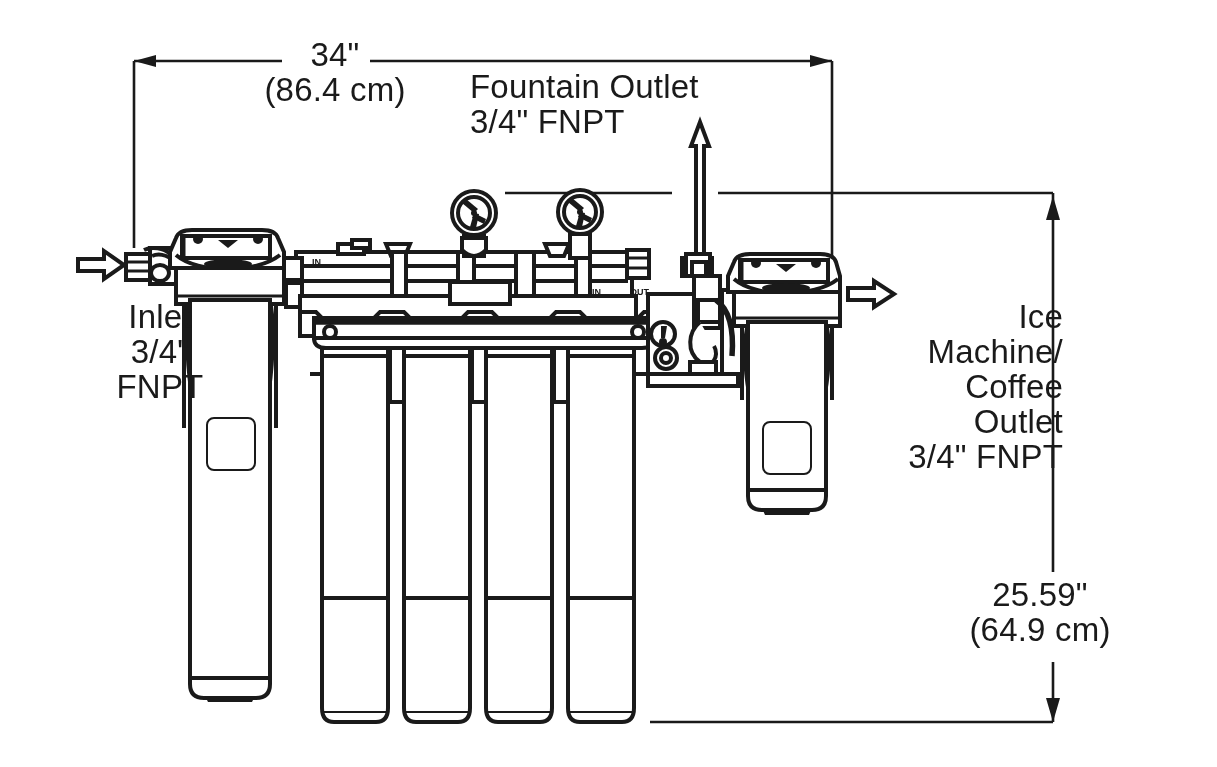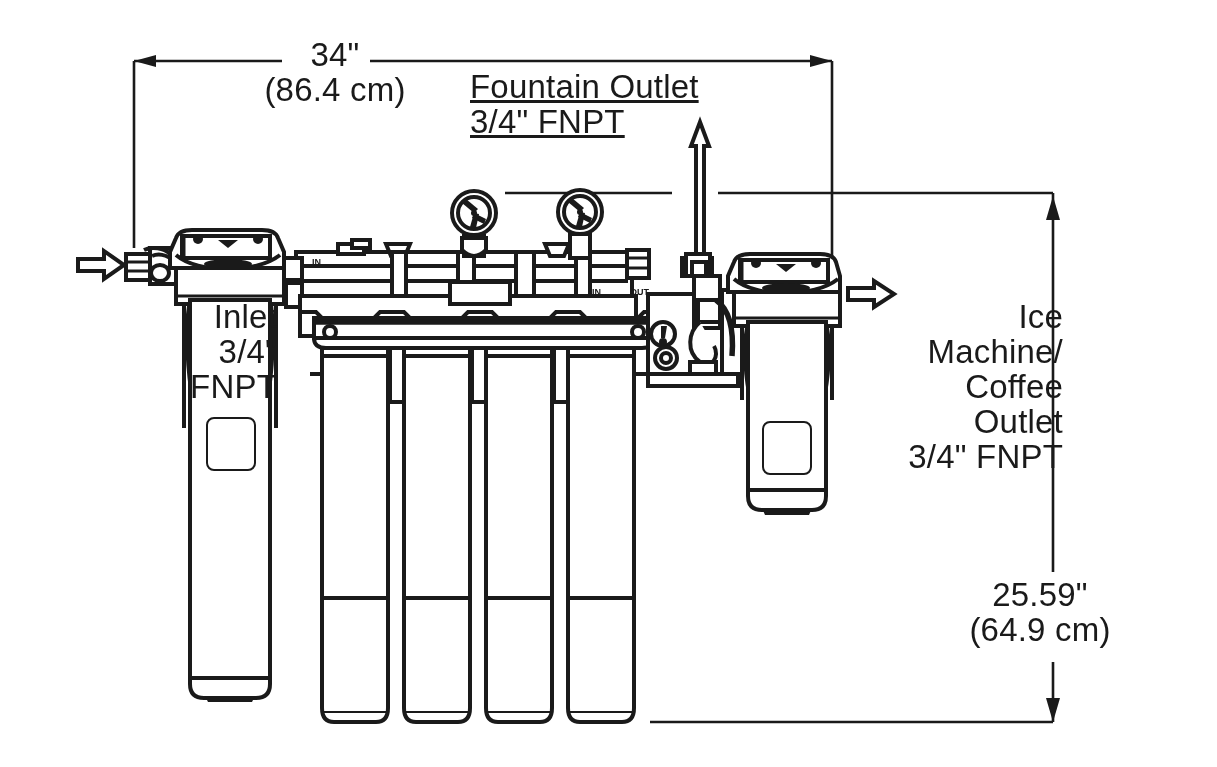--- a/index.html
+++ b/index.html
@@ -50,29 +50,27 @@
     width: 280px;
     font-size: 33px;
     text-align: center;
   }
   #label-fountain {
     left: 470px;
     top: 70px;
     width: 340px;
     font-size: 33px;
     text-align: left;
-    text-decoration: underline;
   }
   #label-inlet {
     left: 70px;
     top: 300px;
     width: 180px;
     font-size: 33px;
-    text-align: right;
-    margin-left: 27px;
+    text-align: center;
   }
   #label-ice {
     left: 848px;
     top: 300px;
     width: 215px;
     font-size: 33px;
     text-align: right;
   }
 </style>
 </head>

